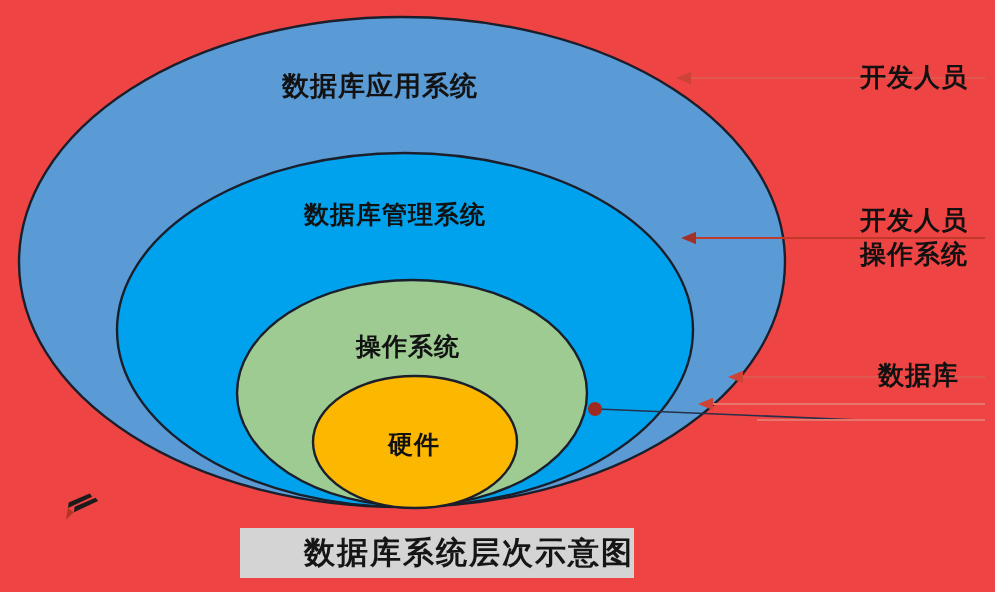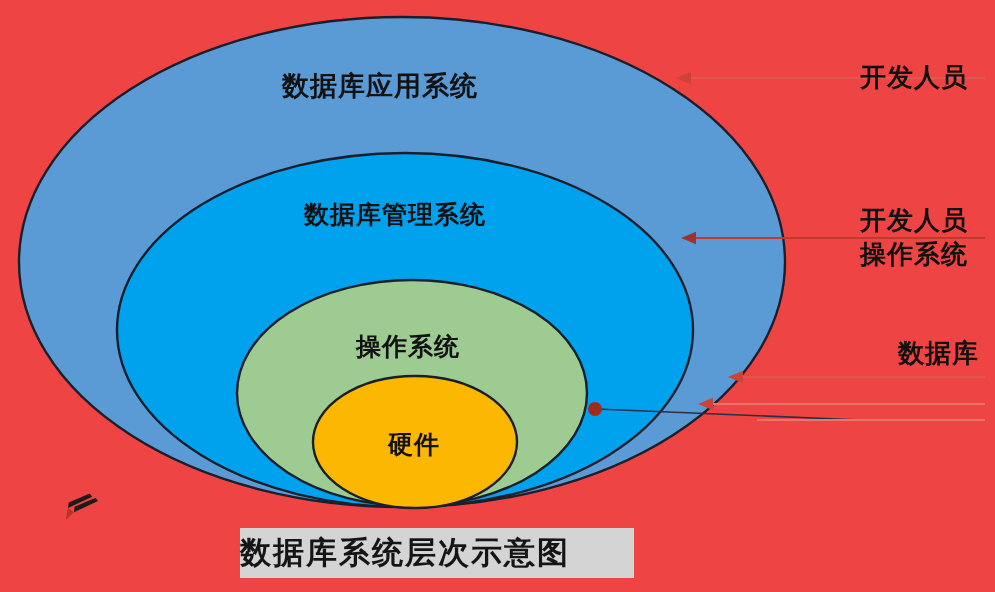--- a/index.html
+++ b/index.html
@@ -46,21 +46,21 @@
   }
   .title-banner {
     position: absolute;
     left: 240px;
     top: 528px;
     width: 394px;
     height: 50px;
     background: #d4d4d4;
     display: flex;
     align-items: center;
-    justify-content: flex-start;
+    justify-content: flex-end;
   }
   .title-banner-text {
     font-family: "DejaVu Sans", "Liberation Sans", sans-serif;
     font-weight: 700;
     font-size: 31px;
     color: #151515;
     letter-spacing: 2px;
   }
 </style>
 </head>
@@ -111,21 +111,21 @@
 
   <div class="annot-label" style="left:860px; top:60px;">
     <div>开发人员</div>
   </div>
 
   <div class="annot-label" style="left:860px; top:203px;">
     <div>开发人员</div>
     <div>操作系统</div>
   </div>
 
-  <div class="annot-label" style="left:878px; top:336px;margin-left:20px;">
+  <div class="annot-label" style="left:878px; top:358px;">
     <div>数据库</div>
   </div>
 
   <div class="title-banner">
     <span class="title-banner-text">数据库系统层次示意图</span>
   </div>
 
 </div>
 
 </body></html>

